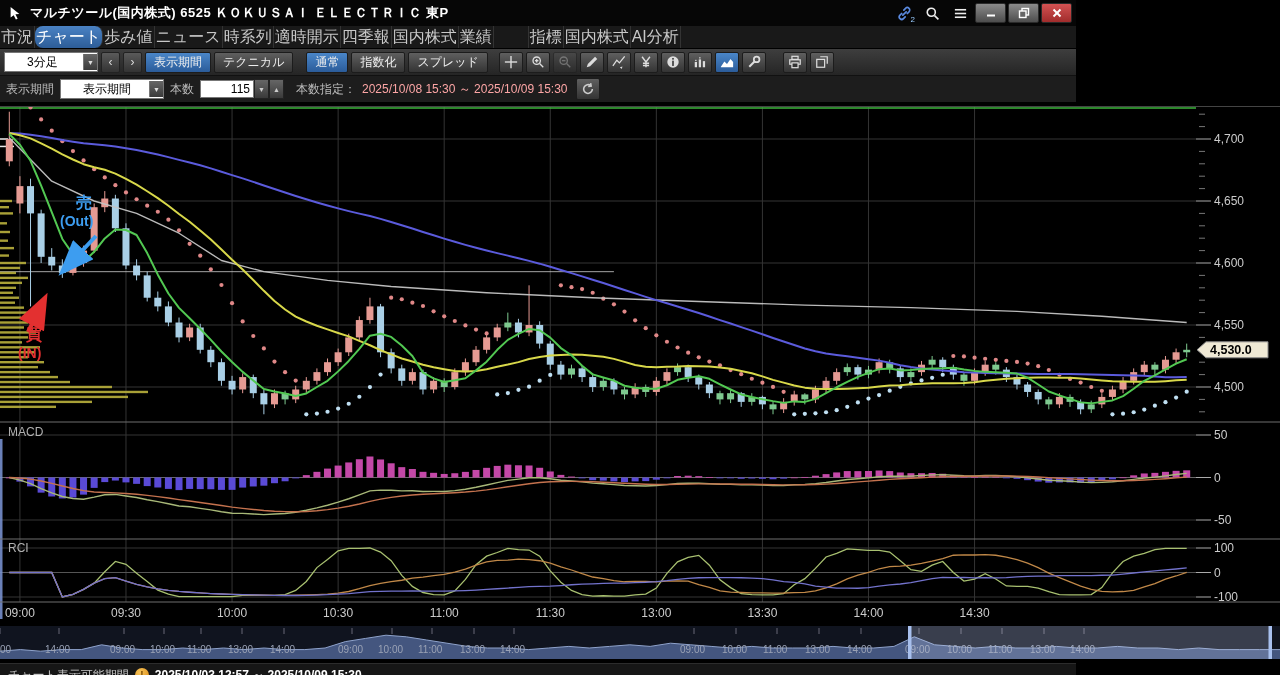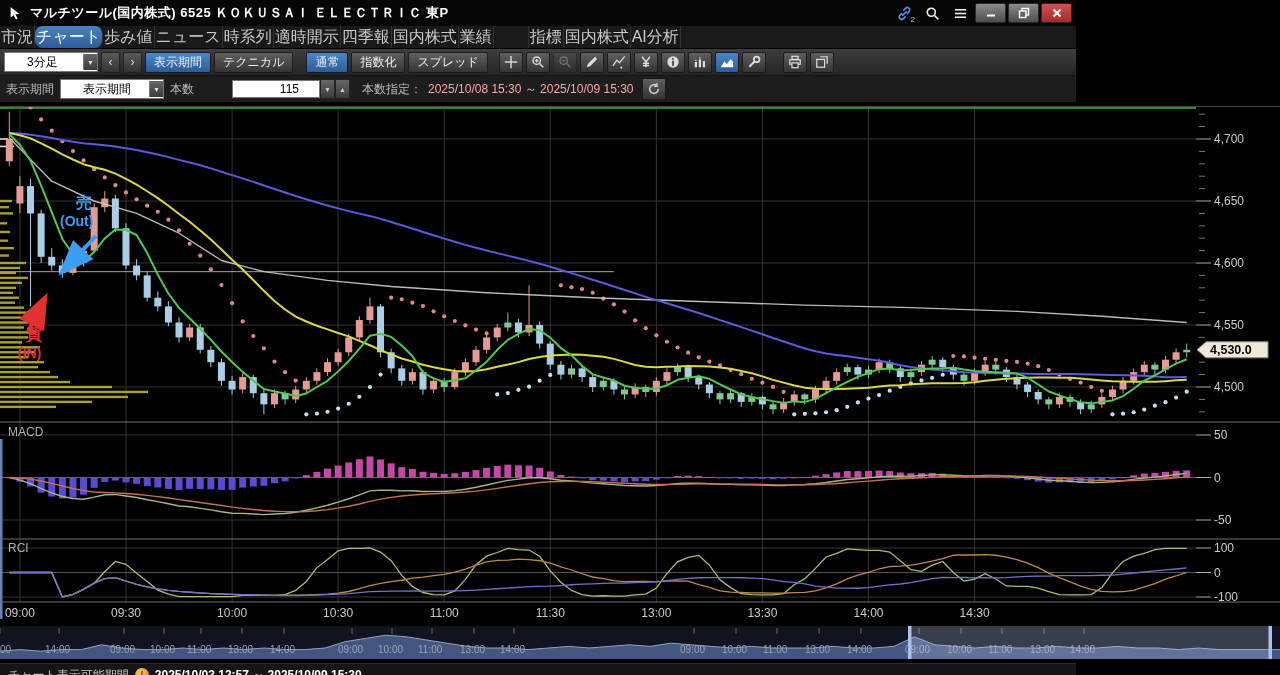--- a/index.html
+++ b/index.html
@@ -28,21 +28,21 @@
     color:#ddd;font-size:12px;display:flex;align-items:center;justify-content:center;}
   .tbtn{height:19px;padding:0 8px;font-size:12px;color:#eee;background:linear-gradient(#5f5f5f,#343434);border:1px solid #1c1c1c;border-radius:2px;display:flex;align-items:center;white-space:nowrap;}
   .tbtn.active{background:linear-gradient(#4a86c8,#2b5c9a);}
   .tbtn.grp{margin-left:10px;text-align:center;}
   .ibtn{width:22px;height:19px;background:linear-gradient(#5f5f5f,#343434);border:1px solid #1c1c1c;border-radius:2px;display:flex;align-items:center;justify-content:center;color:#ddd;font-size:12px;}
   .ibtn.active{background:linear-gradient(#4a86c8,#2b5c9a);}
   .ibtn.disabled{opacity:.38;}
   .ibtn.gap{margin-left:14px;}
   
   .toolbar2{height:26px;background:#1d1d1d;display:flex;align-items:center;font-size:12px;color:#bbb;gap:6px;padding:0 6px;}
-  .count-input{width:46px;height:16px;background:#fff;border:1px solid #777;font-size:12px;text-align:right;padding:0 20px;color:#000;font-family:inherit;margin-left:32px;}
+  .count-input{width:46px;height:16px;background:#fff;border:1px solid #777;font-size:12px;text-align:right;padding:0 3px;color:#000;font-family:inherit;}
   .spin{width:13px;height:18px;background:linear-gradient(#666,#3a3a3a);color:#ccc;font-size:7px;display:flex;align-items:center;justify-content:center;border:1px solid #222;}
   .range-val{color:#fca5a5;white-space:nowrap;}
   .resetbtn{width:22px;height:20px;background:linear-gradient(#5f5f5f,#343434);border:1px solid #1c1c1c;border-radius:2px;display:flex;align-items:center;justify-content:center;margin-left:2px;}
   
   #chartwrap{height:520px;padding-top:4px;background:#000;}
   svg text{font-family:"Liberation Sans","DejaVu Sans",sans-serif;}
   
   .statusbar{height:22px;background:#161616;border-top:1px solid #2c2c2c;display:flex;align-items:center;font-size:12px;color:#c8c8c8;padding:0 8px;gap:6px;}
   .statusbar .val{color:#fff;font-weight:bold;}
   .warn{width:14px;height:14px;border-radius:50%;background:radial-gradient(circle at 35% 30%,#f6c45a,#dd8a12);color:#7a4a00;

